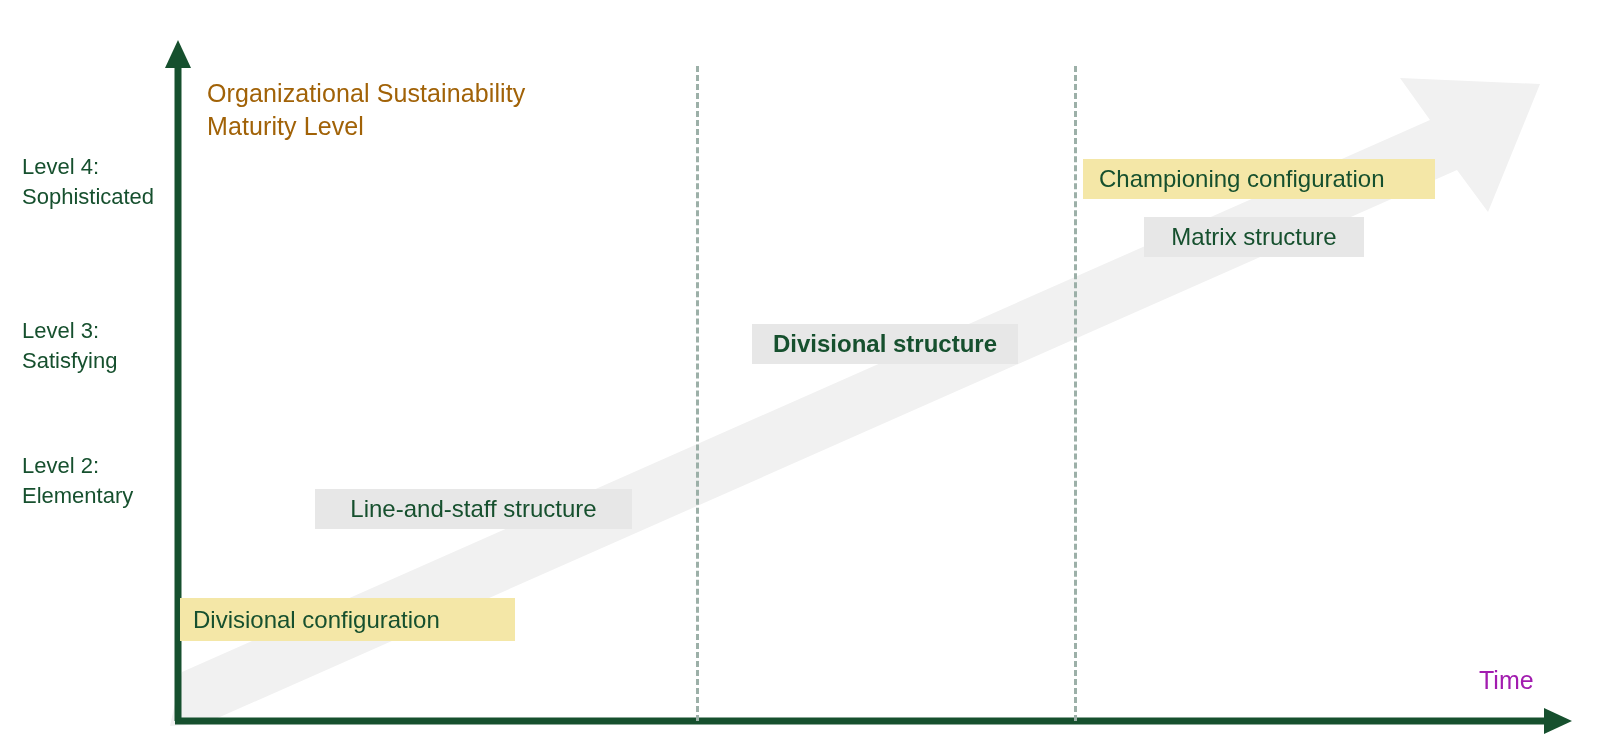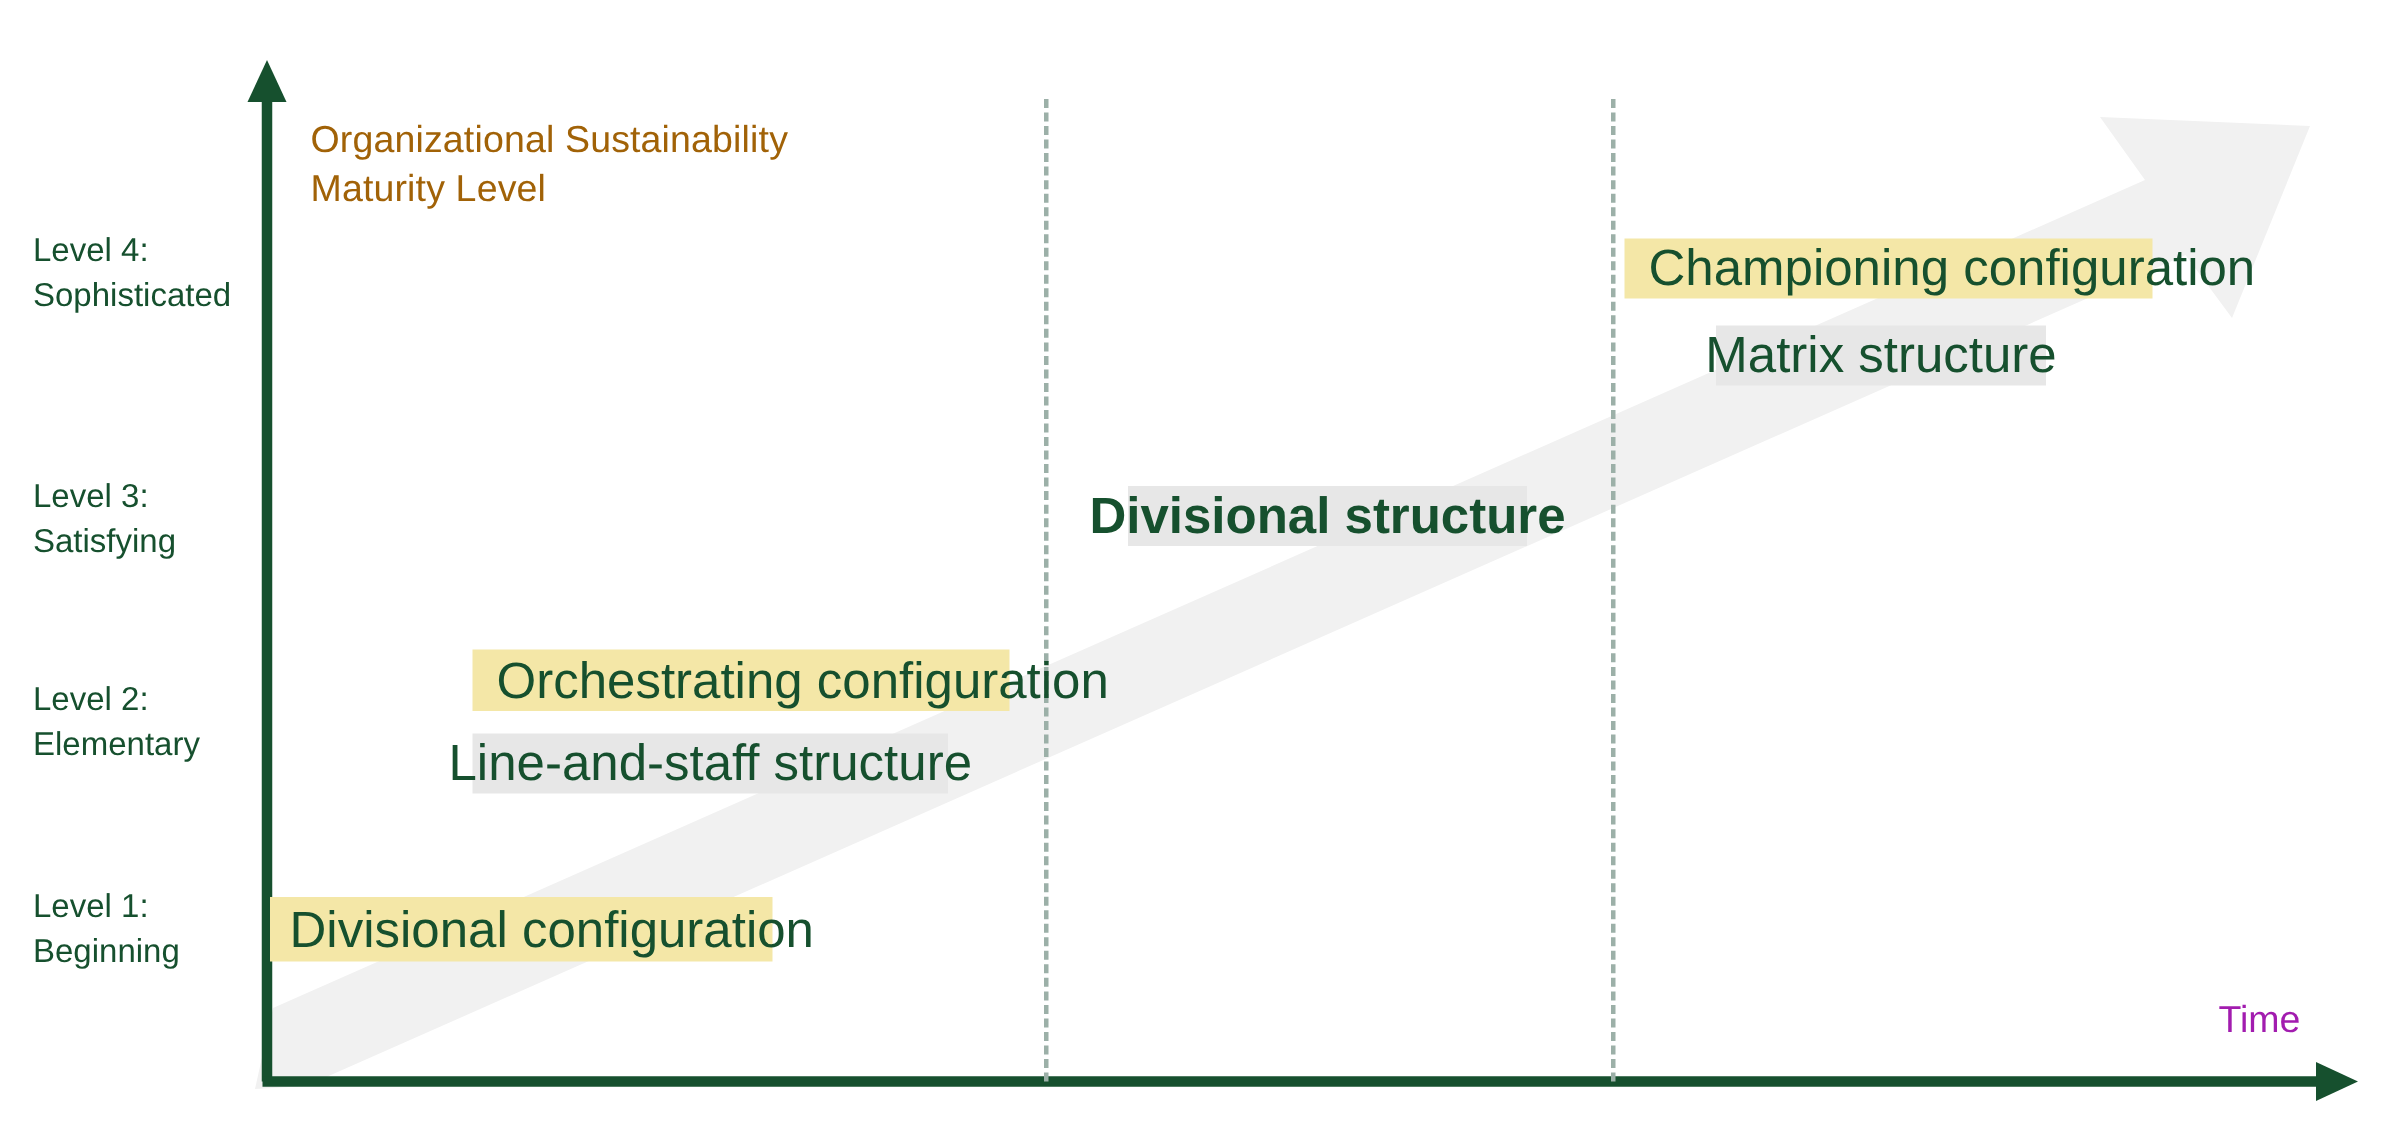--- a/index.html
+++ b/index.html
@@ -74,21 +74,21 @@
     font-size: 25px;
     line-height: 30px;
   }
 
   
   .item-box {
     position: absolute;
     display: flex;
     align-items: center;
     color: #16502e;
-    font-size: 34px;
+    font-size: 24px;
     line-height: 1;
     box-sizing: border-box;
     white-space: nowrap;
   }
   .item-box.config {
     background: #f4e7a7;
     justify-content: flex-start;
   }
   .item-box.structure {
     background: #e7e7e7;
@@ -123,40 +123,35 @@
 
   <div class="chart-title" style="left:207px; top:77px;">Organizational Sustainability
 Maturity Level</div>
 
   <div class="level-label" style="left:22px; top:152px;">Level 4:
 Sophisticated</div>
   <div class="level-label" style="left:22px; top:316px;">Level 3:
 Satisfying</div>
   <div class="level-label" style="left:22px; top:451px;">Level 2:
 Elementary</div>
-  <div class="level-label" style="left:22px; top:589px;">Level 1:
-Beginning</div>
 
   <div class="axis-label-time" style="left:1479px; top:665px;">Time</div>
 
   <div class="item-box config" style="left:1083px; top:159px; width:352px; height:40px; padding-left:16px;">
     <span class="item-text">Championing configuration</span>
   </div>
 
   <div class="item-box structure" style="left:1144px; top:205px; width:220px; height:40px;margin-top:12px;">
     <span class="item-text">Matrix structure</span>
   </div>
 
   <div class="item-box structure" style="left:752px; top:324px; width:266px; height:40px;font-weight:bold;">
     <span class="item-text">Divisional structure</span>
   </div>
 
-  <div class="item-box config" style="left:315px; top:433px; width:358px; height:41px; padding-left:16px;">
-    <span class="item-text">Orchestrating configuration</span>
-  </div>
 
   <div class="item-box structure" style="left:315px; top:489px; width:317px; height:40px;">
     <span class="item-text">Line-and-staff structure</span>
   </div>
 
 
   <div class="item-box config" style="left:180px; top:598px; width:335px; height:43px; padding-left:13px;">
     <span class="item-text">Divisional configuration</span>
   </div>
 

